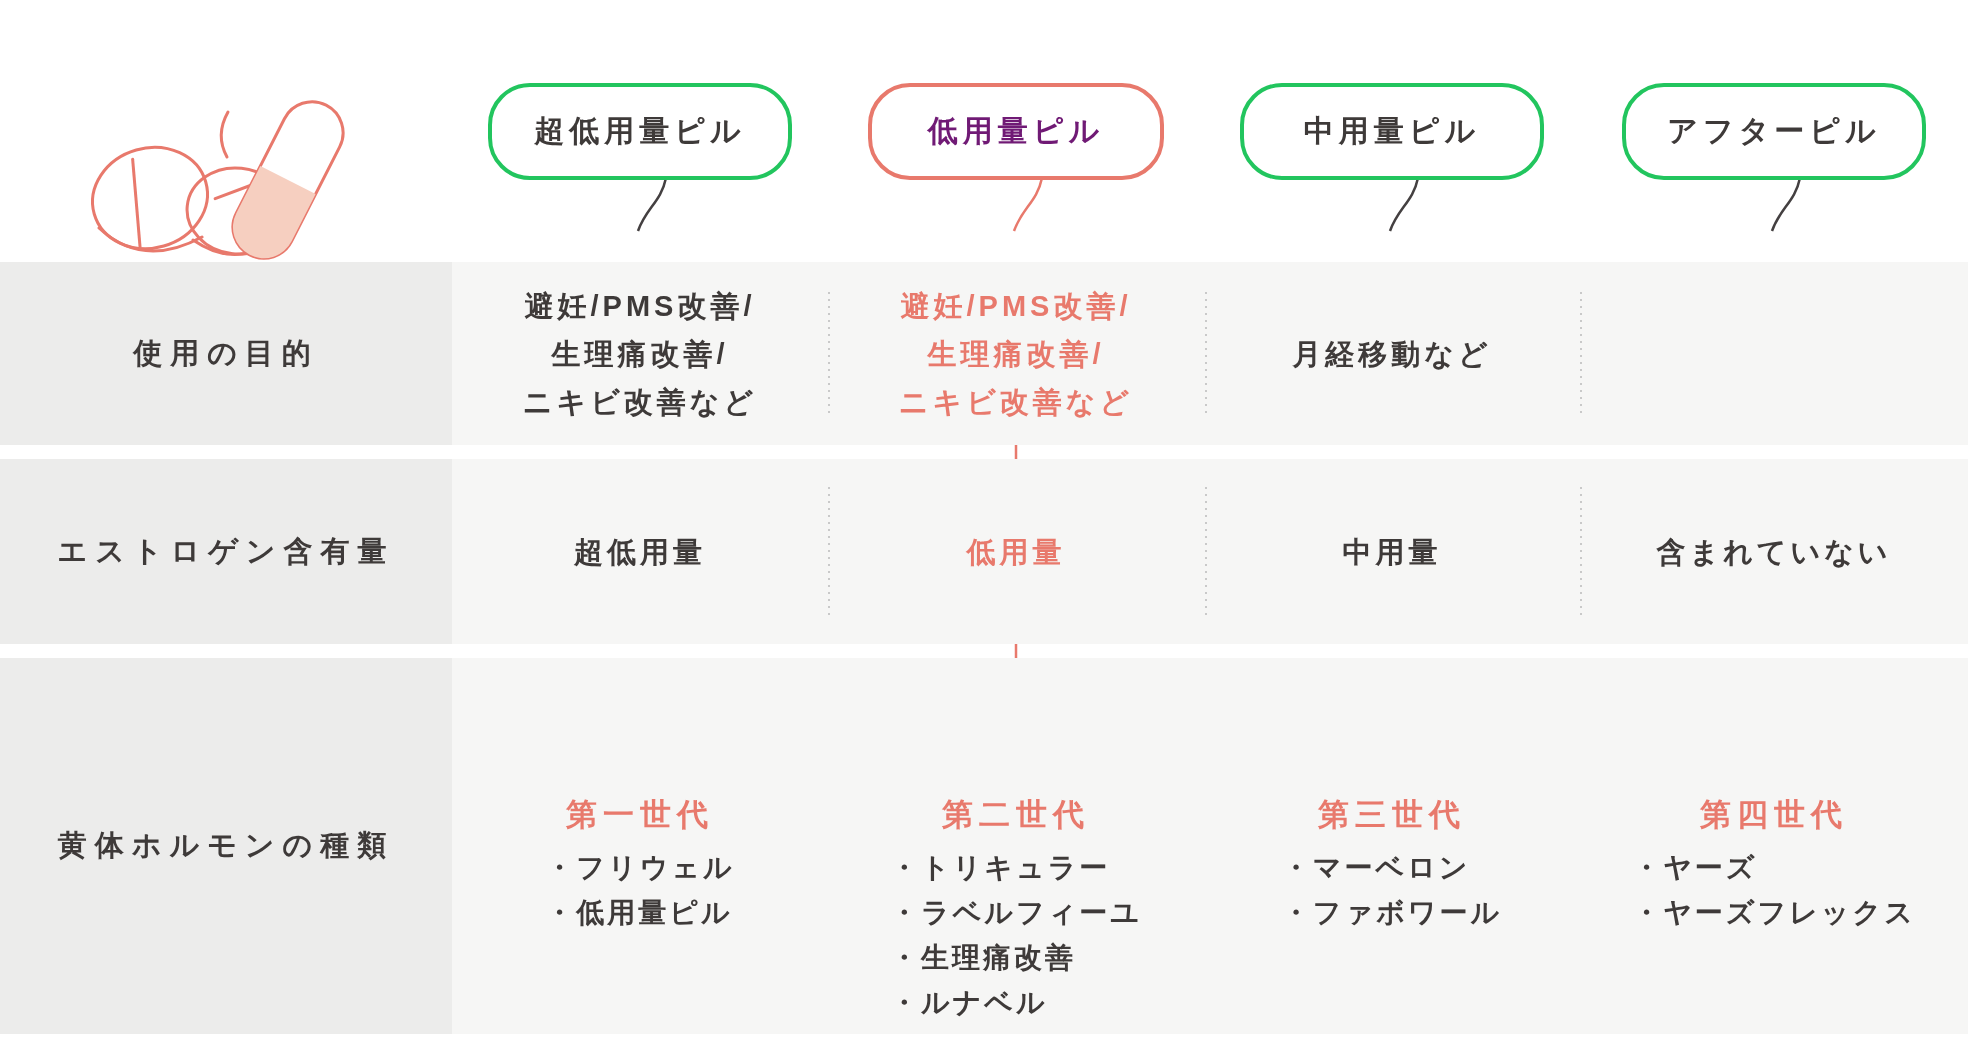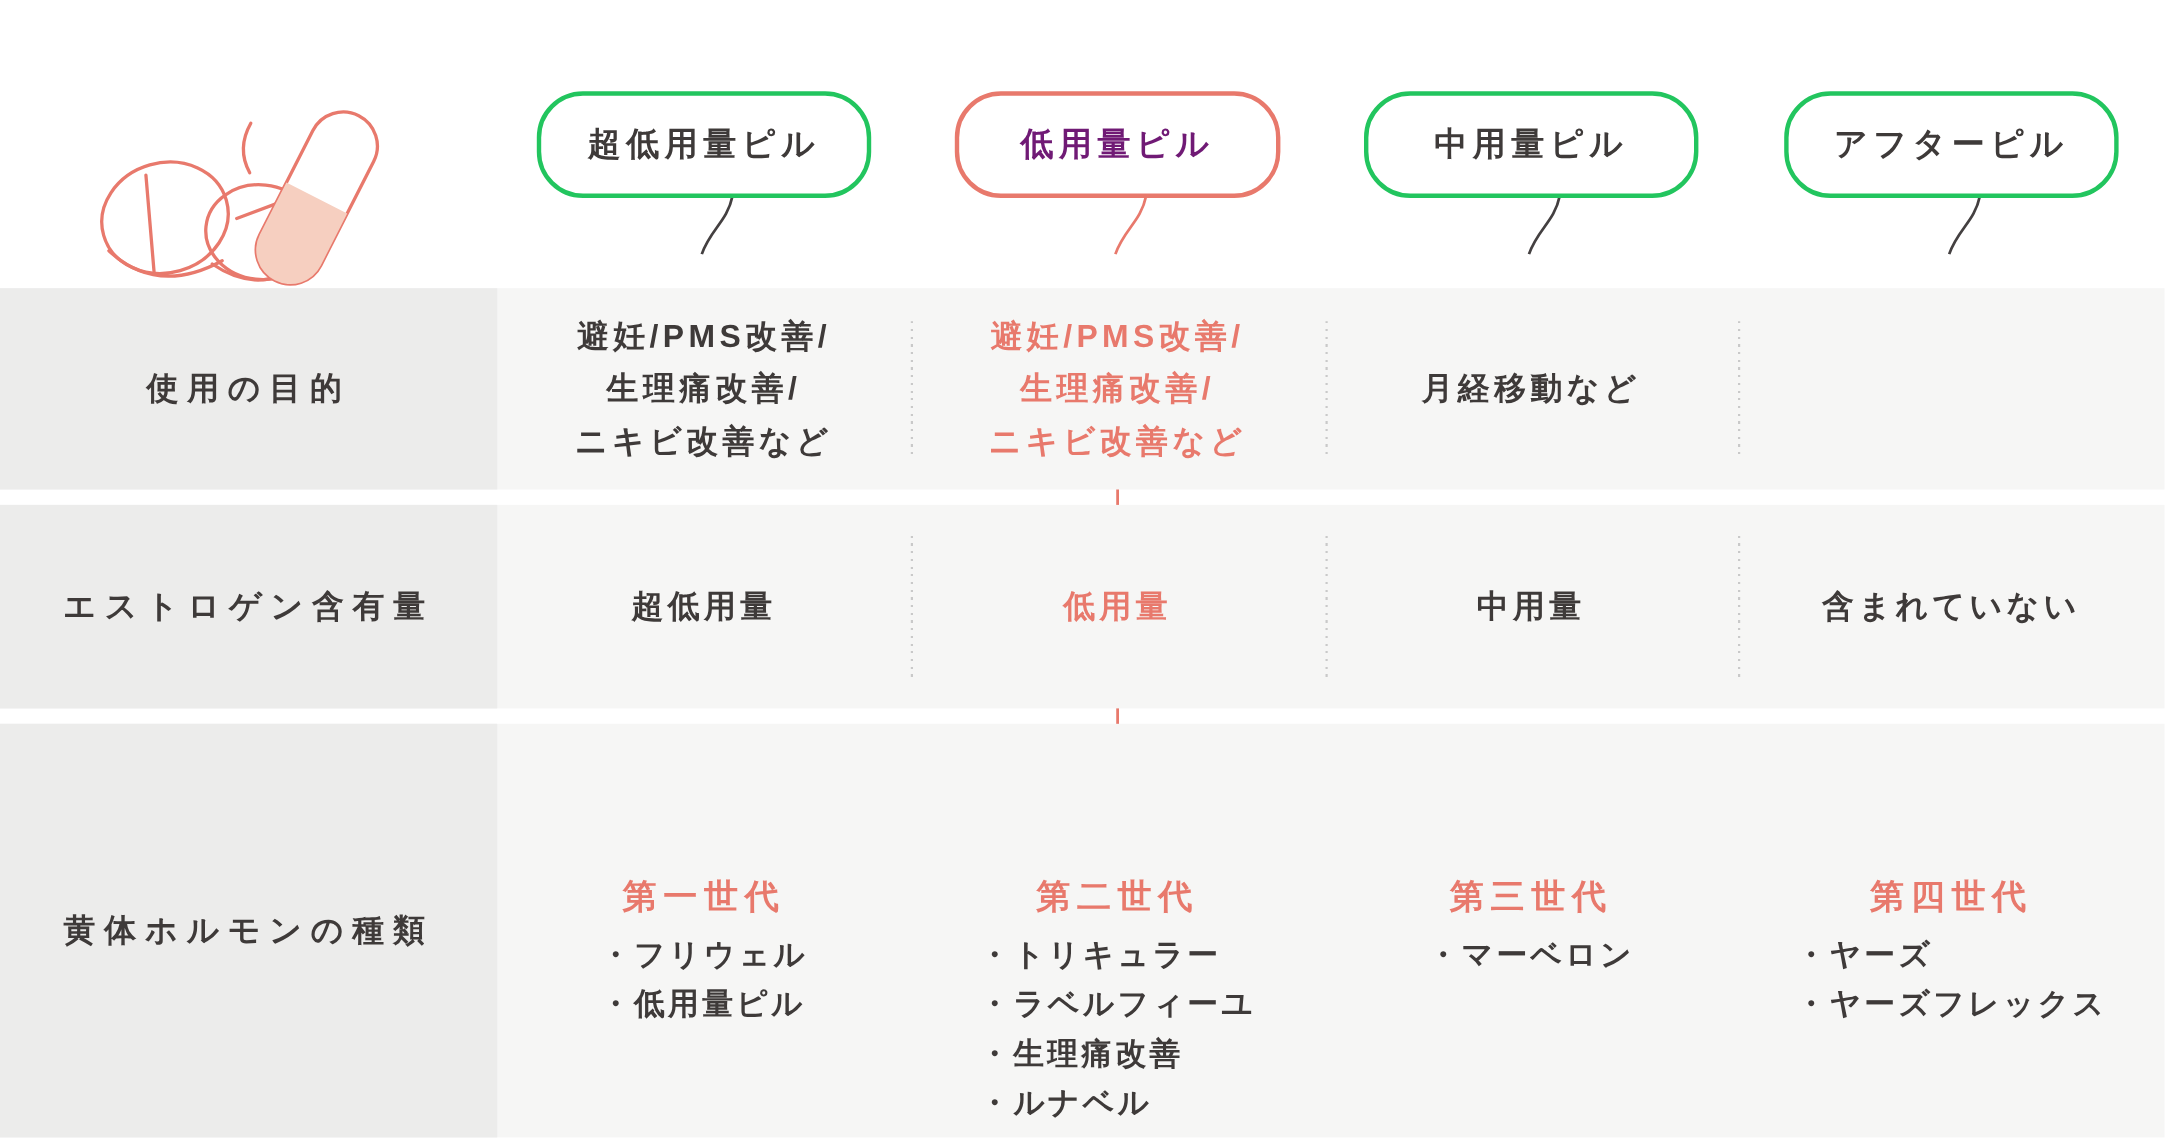--- a/index.html
+++ b/index.html
@@ -159,19 +159,20 @@
     <div class="li"><span>・</span><span>低用量ピル</span></div>
   </div>
   <div class="gen-list" style="left:1016px;">
     <div class="li"><span>・</span><span>トリキュラー</span></div>
     <div class="li"><span>・</span><span>ラベルフィーユ</span></div>
     <div class="li"><span>・</span><span>生理痛改善</span></div>
     <div class="li"><span>・</span><span>ルナベル</span></div>
   </div>
   <div class="gen-list" style="left:1392px;">
     <div class="li"><span>・</span><span>マーベロン</span></div>
+    <div class="li"><span>・</span><span>ファボワール</span></div>
   </div>
   <div class="gen-list" style="left:1774px;">
     <div class="li"><span>・</span><span>ヤーズ</span></div>
     <div class="li"><span>・</span><span>ヤーズフレックス</span></div>
   </div>
 
 </div>
 
 </body></html>

